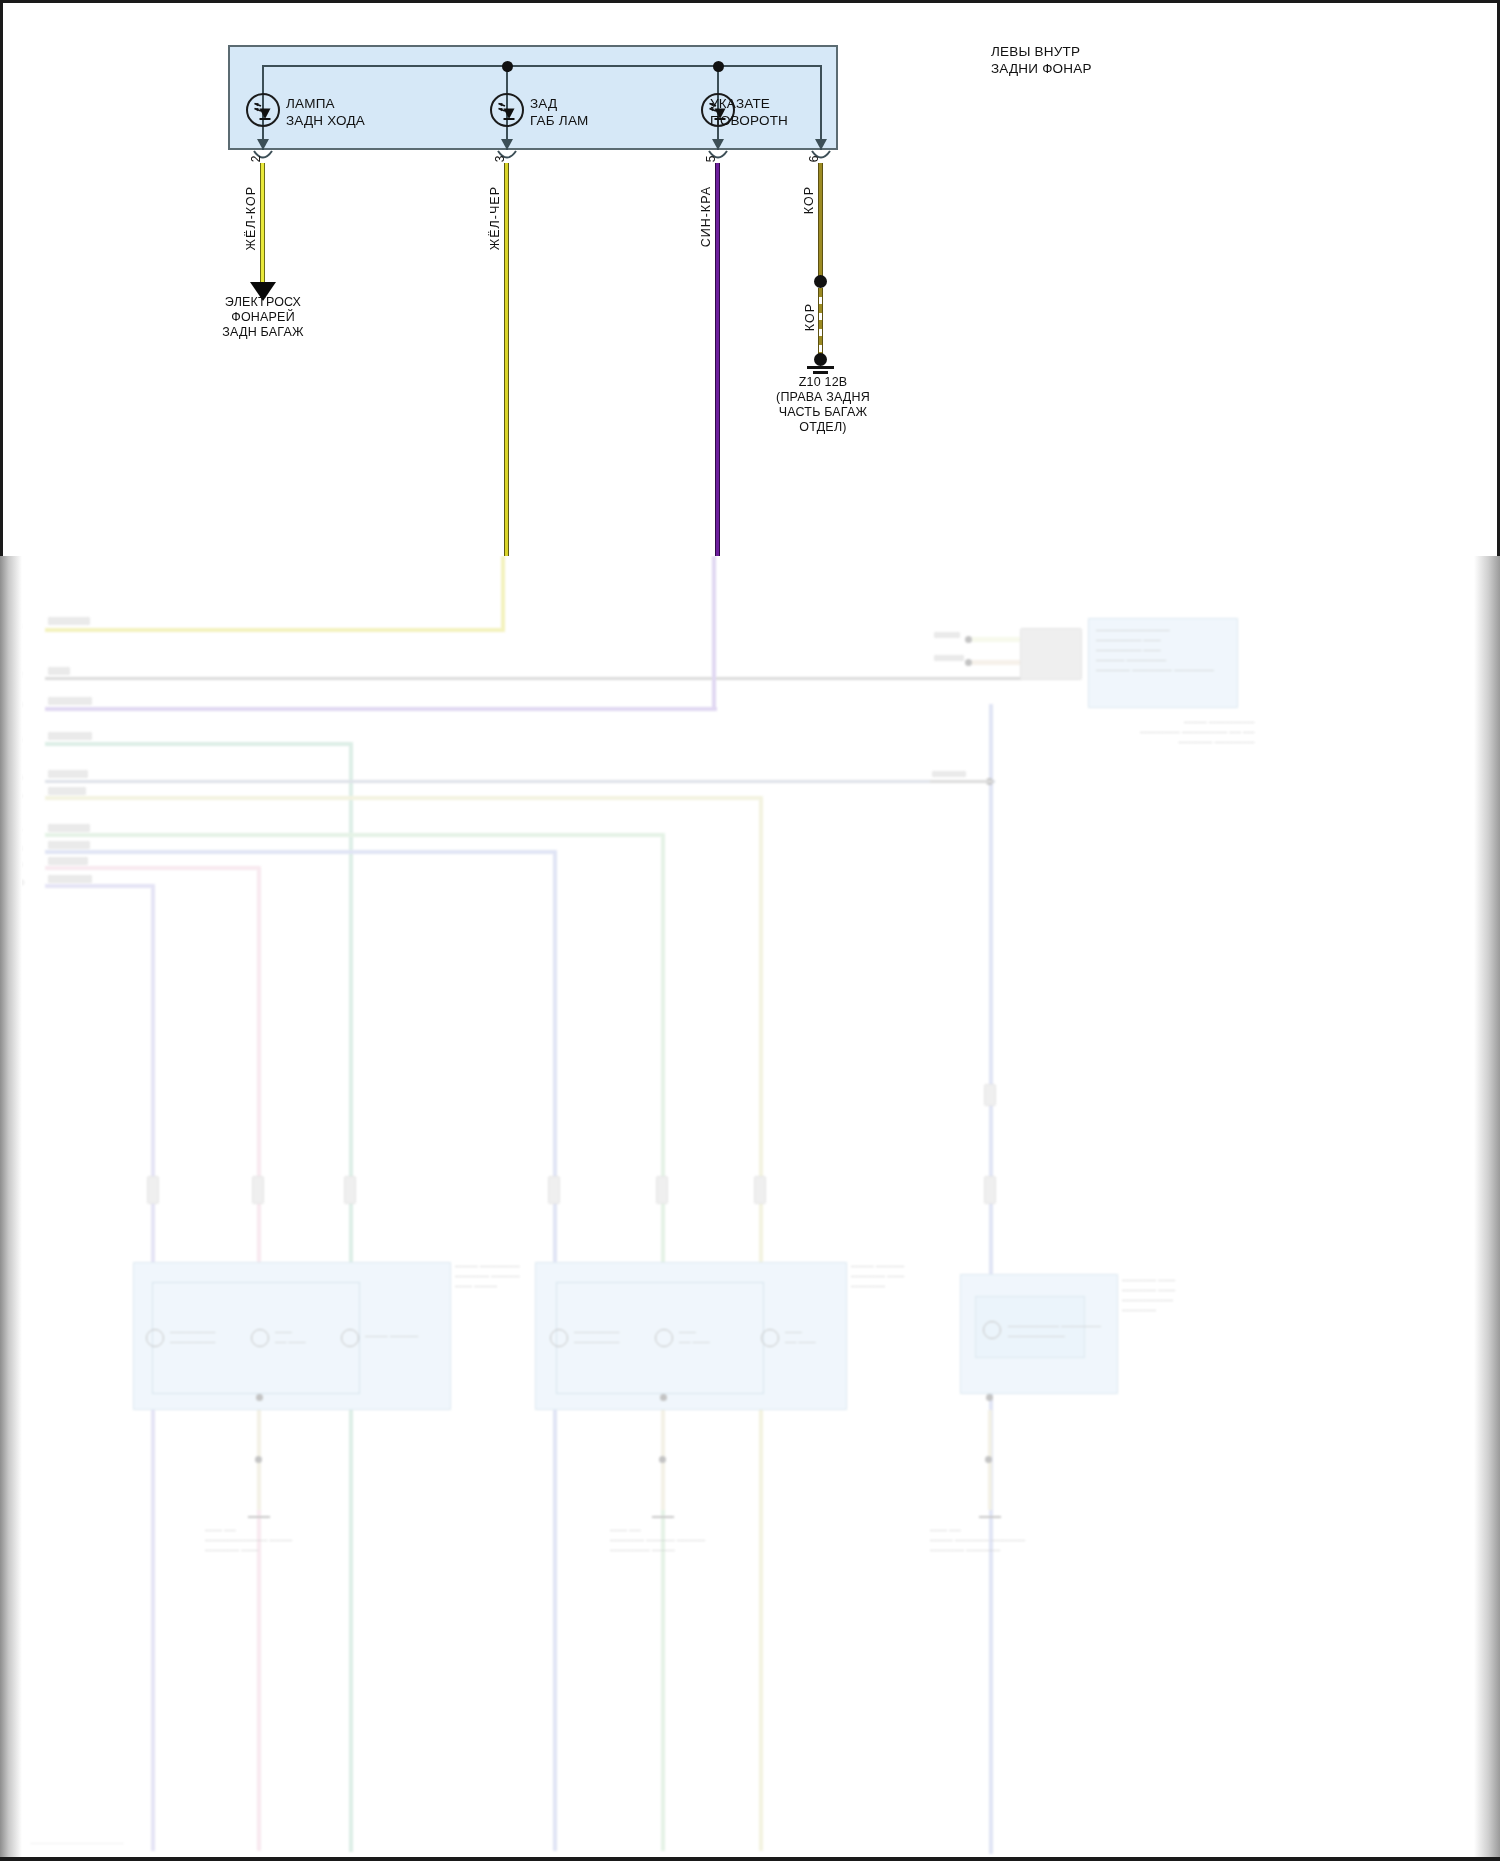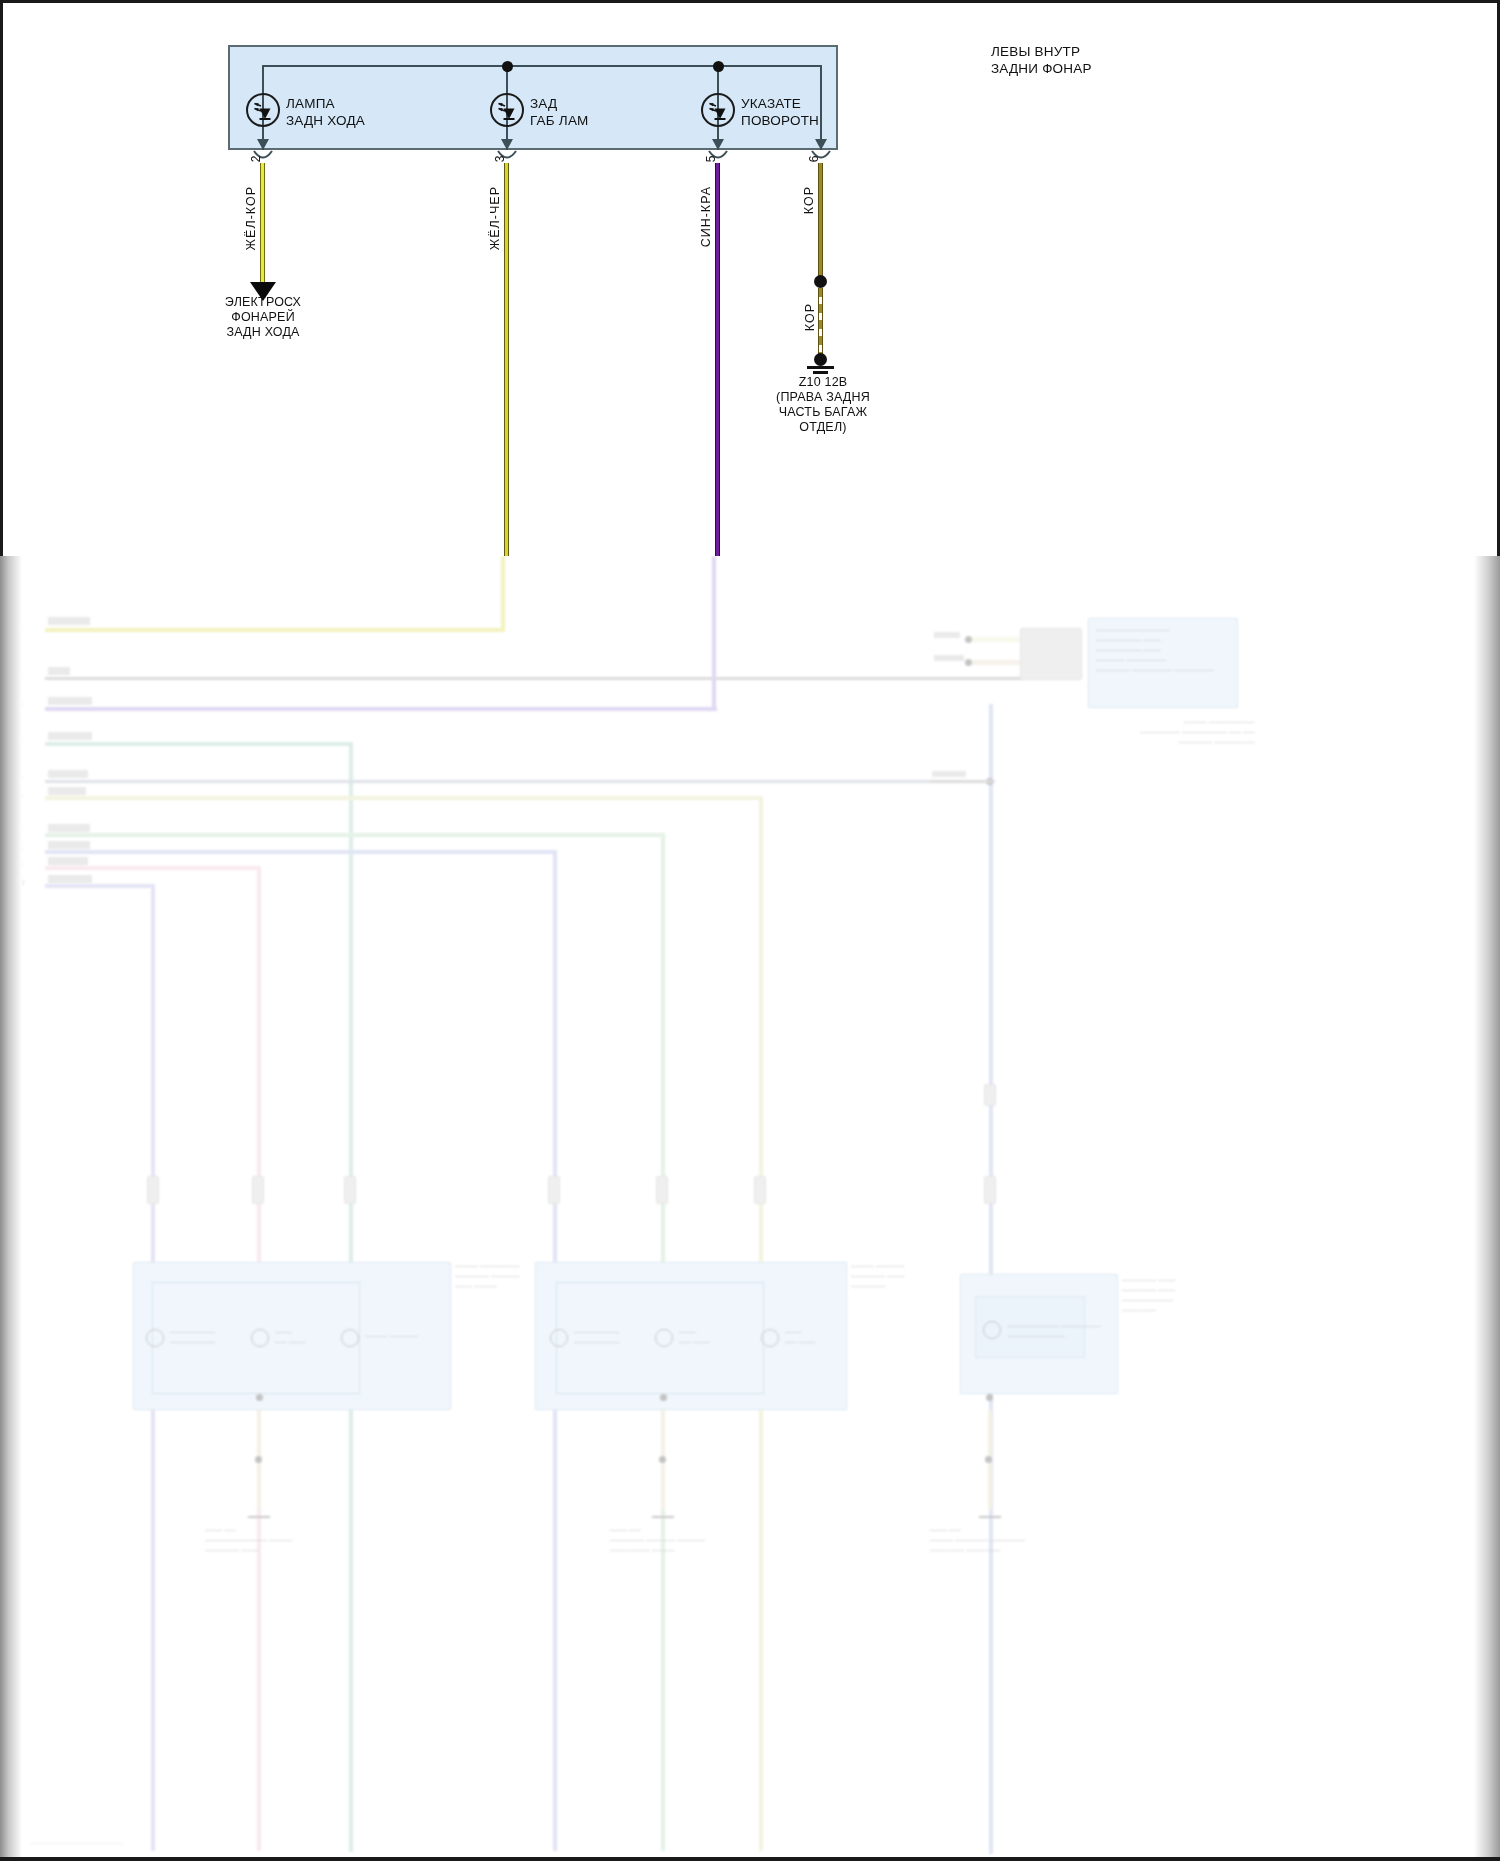--- a/index.html
+++ b/index.html
@@ -197,21 +197,21 @@
     <div class="lamp" style="left:698px; top:90px;">
       <svg width="38" height="38" viewBox="0 0 38 38">
         <path d="M19 26 L13.5 15.5 L24.5 15.5 Z" fill="#111"></path>
         <line x1="13.5" y1="26" x2="24.5" y2="26" stroke="#111" stroke-width="2"></line>
         <line x1="15" y1="13" x2="8.5" y2="10.5" stroke="#111" stroke-width="1.6"></line>
         <polygon points="8.5,10.5 12.6,10 11.6,13.2" fill="#111"></polygon>
         <line x1="15" y1="18" x2="8.5" y2="15.5" stroke="#111" stroke-width="1.6"></line>
         <polygon points="8.5,15.5 12.6,15 11.6,18.2" fill="#111"></polygon>
       </svg>
     </div>
-    <div class="lamp-label" style="left:738px; top:92px;">УКАЗАТЕ
+    <div class="lamp-label" style="left:707px; top:92px;">УКАЗАТЕ
 ПОВОРОТН</div>
 
     <div class="box-title" style="left:988px; top:40px;">ЛЕВЫ ВНУТР
 ЗАДНИ ФОНАР</div>
 
     <div class="pin-cup" style="left:249px; top:147px;">
       <svg width="22" height="14">
           <path d="M2 1 Q11 14 20 1" fill="none" stroke="#3d4f57" stroke-width="2"></path>
         </svg>
     </div>
@@ -236,21 +236,21 @@
           <path d="M2 1 Q11 14 20 1" fill="none" stroke="#3d4f57" stroke-width="2"></path>
         </svg>
     </div>
     <div class="pin-num" style="left:804px; top:152px;">6</div>
 
     <div class="wire" style="left:257px; top:160px; height:122px; background:#e9e93a; border-left:1.5px solid #6d6d16; border-right:1.5px solid #6d6d16;"></div>
     <div class="wire-label" style="left:241px; top:183px;">ЖЁЛ-КОР</div>
     <div class="dest-arrow" style="left:247px; top:279px;"></div>
     <div class="dest-label" style="left:190px; top:292px; width:140px;">ЭЛЕКТРОСХ
 ФОНАРЕЙ
-ЗАДН ХОДА</div>
+ЗАДН БАГАЖ</div>
 
     <div class="wire" style="left:501px; top:160px; height:396px; background:#d9d42a; border-left:1.5px solid #5e5a12; border-right:1.5px solid #5e5a12;"></div>
     <div class="wire-label" style="left:485px; top:183px;">ЖЁЛ-ЧЕР</div>
 
     <div class="wire" style="left:712px; top:160px; height:396px; background:#6d1f9c; border-left:1.5px solid #2f0a47; border-right:1.5px solid #2f0a47;"></div>
     <div class="wire-label" style="left:696px; top:183px;">СИН-КРА</div>
 
     <div class="wire" style="left:815px; top:160px; height:118px; background:#9c8b23; border-left:1.5px solid #5c5113; border-right:1.5px solid #5c5113;"></div>
     <div class="wire-label" style="left:799px; top:183px;">КОР</div>
 

